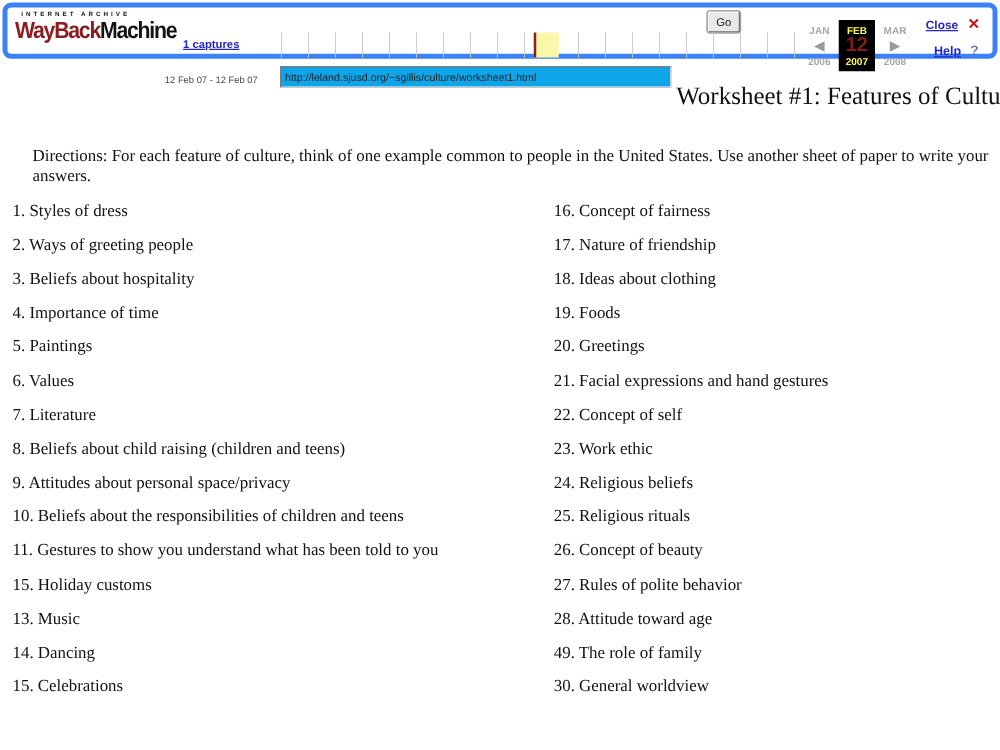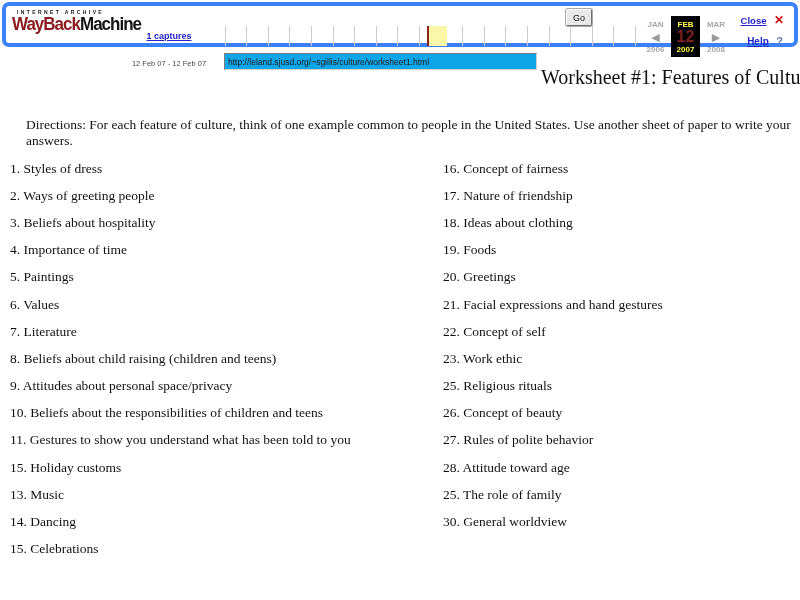--- a/index.html
+++ b/index.html
@@ -151,21 +151,22 @@
 
   <ul class="col col-right">
     <li>16. Concept of fairness</li>
     <li>17. Nature of friendship</li>
     <li>18. Ideas about clothing</li>
     <li>19. Foods</li>
     <li>20. Greetings</li>
     <li>21. Facial expressions and hand gestures</li>
     <li>22. Concept of self</li>
     <li>23. Work ethic</li>
+    <li>24. Religious beliefs</li>
     <li>25. Religious rituals</li>
     <li>26. Concept of beauty</li>
     <li>27. Rules of polite behavior</li>
     <li>28. Attitude toward age</li>
-    <li>25. The role of family</li>
+    <li>49. The role of family</li>
     <li>30. General worldview</li>
   </ul>
 
 </div>
 
 </body></html>

